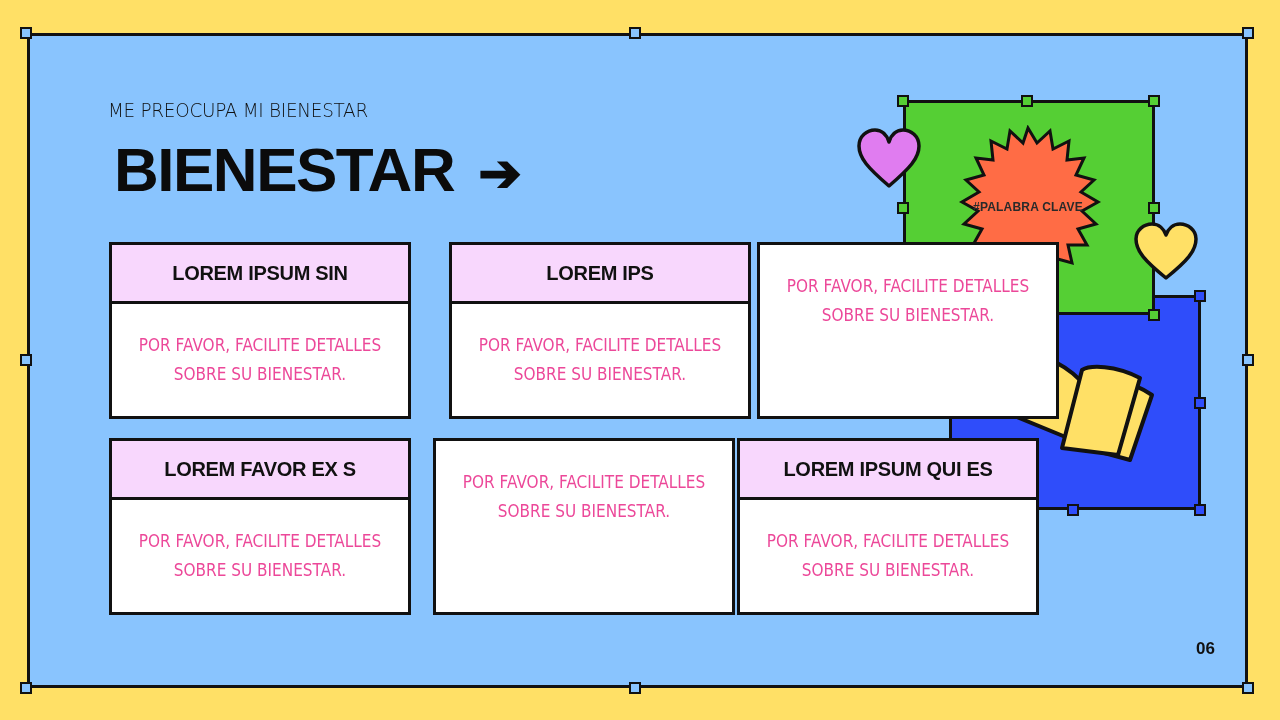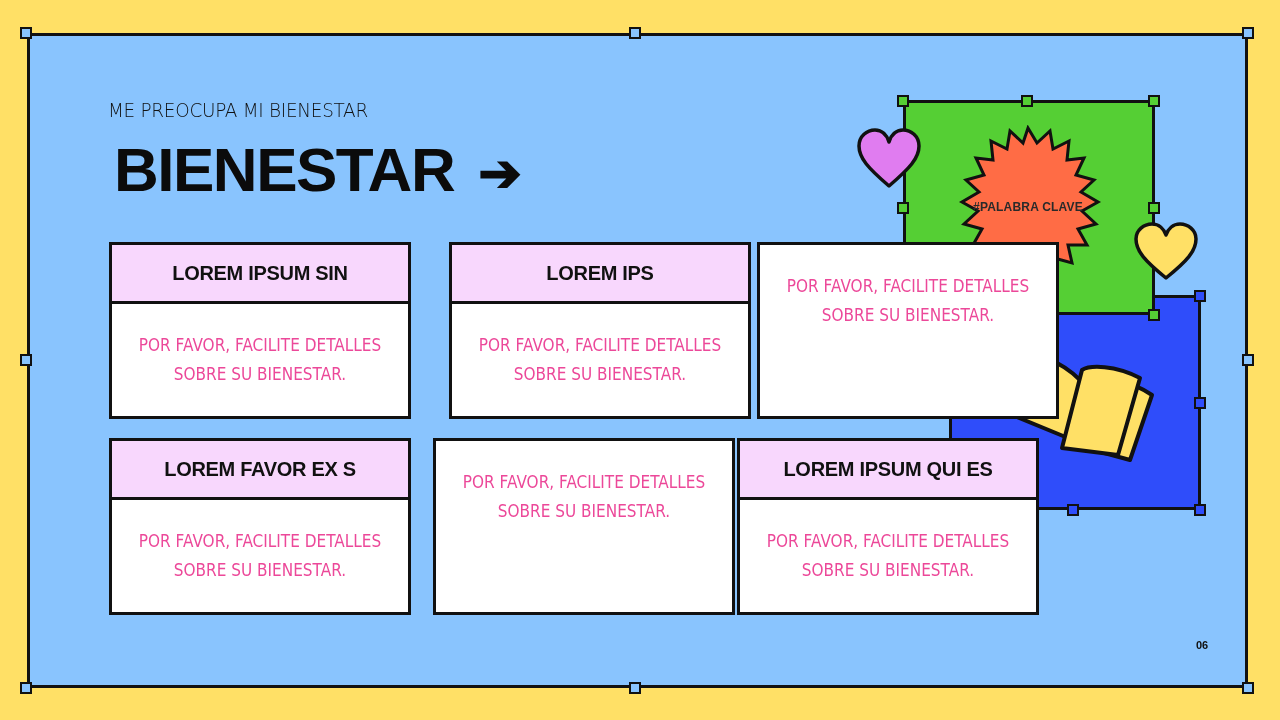--- a/index.html
+++ b/index.html
@@ -46,21 +46,21 @@
     font-size: 20px; font-weight: 700; color: #111; letter-spacing: -0.3px;
   }
   .card-body {
     height: 112px; display: flex; align-items: center; justify-content: center; text-align: center;
     font-family: "DejaVu Sans", sans-serif; font-size: 17px; line-height: 29px; color: #ec4899;
     padding: 0 8px;
   }
   .card-body span { display: block; transform: scaleX(0.9); }
 
   .page-number {
-    position: absolute; left: 1196px; top: 639px; font-size: 11px; font-weight: 700; color: #111;
+    position: absolute; left: 1196px; top: 639px; font-size: 17px; font-weight: 700; color: #111;
   }
 </style>
 </head>
 <body>
 
 <div class="slide"></div>
 
 <div class="handle h-slide" style="left:20px;top:27px;"></div>
 <div class="handle h-slide" style="left:629px;top:27px;"></div>
 <div class="handle h-slide" style="left:1242px;top:27px;"></div>

